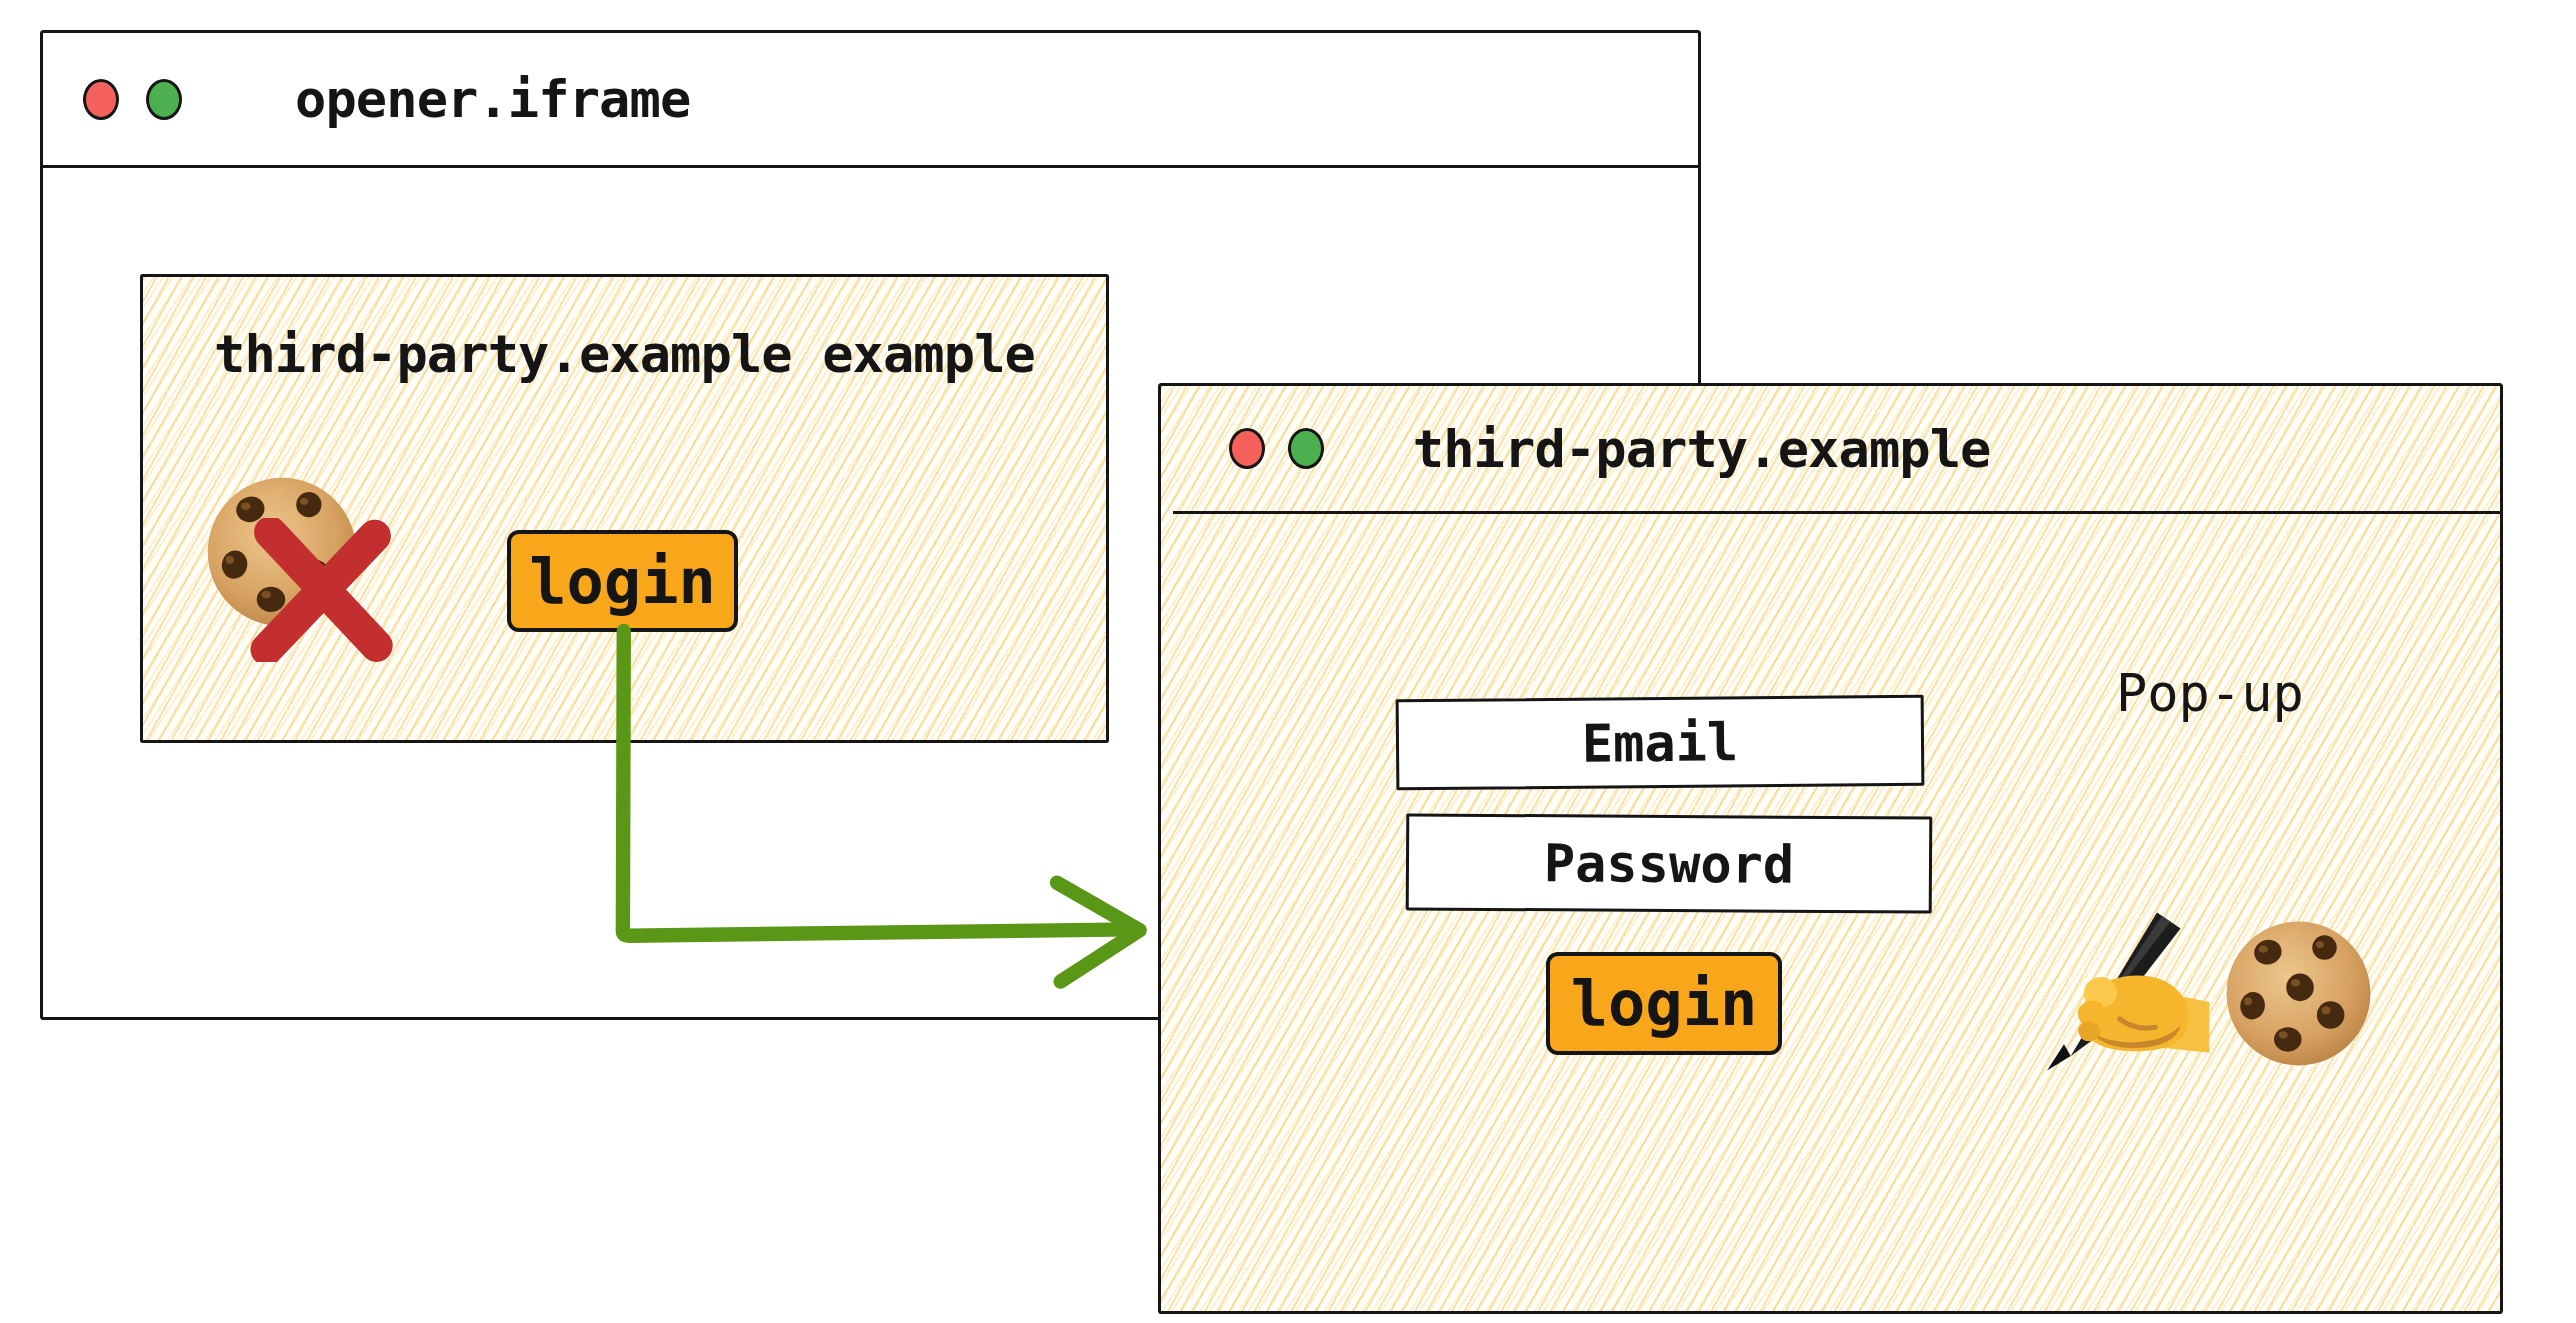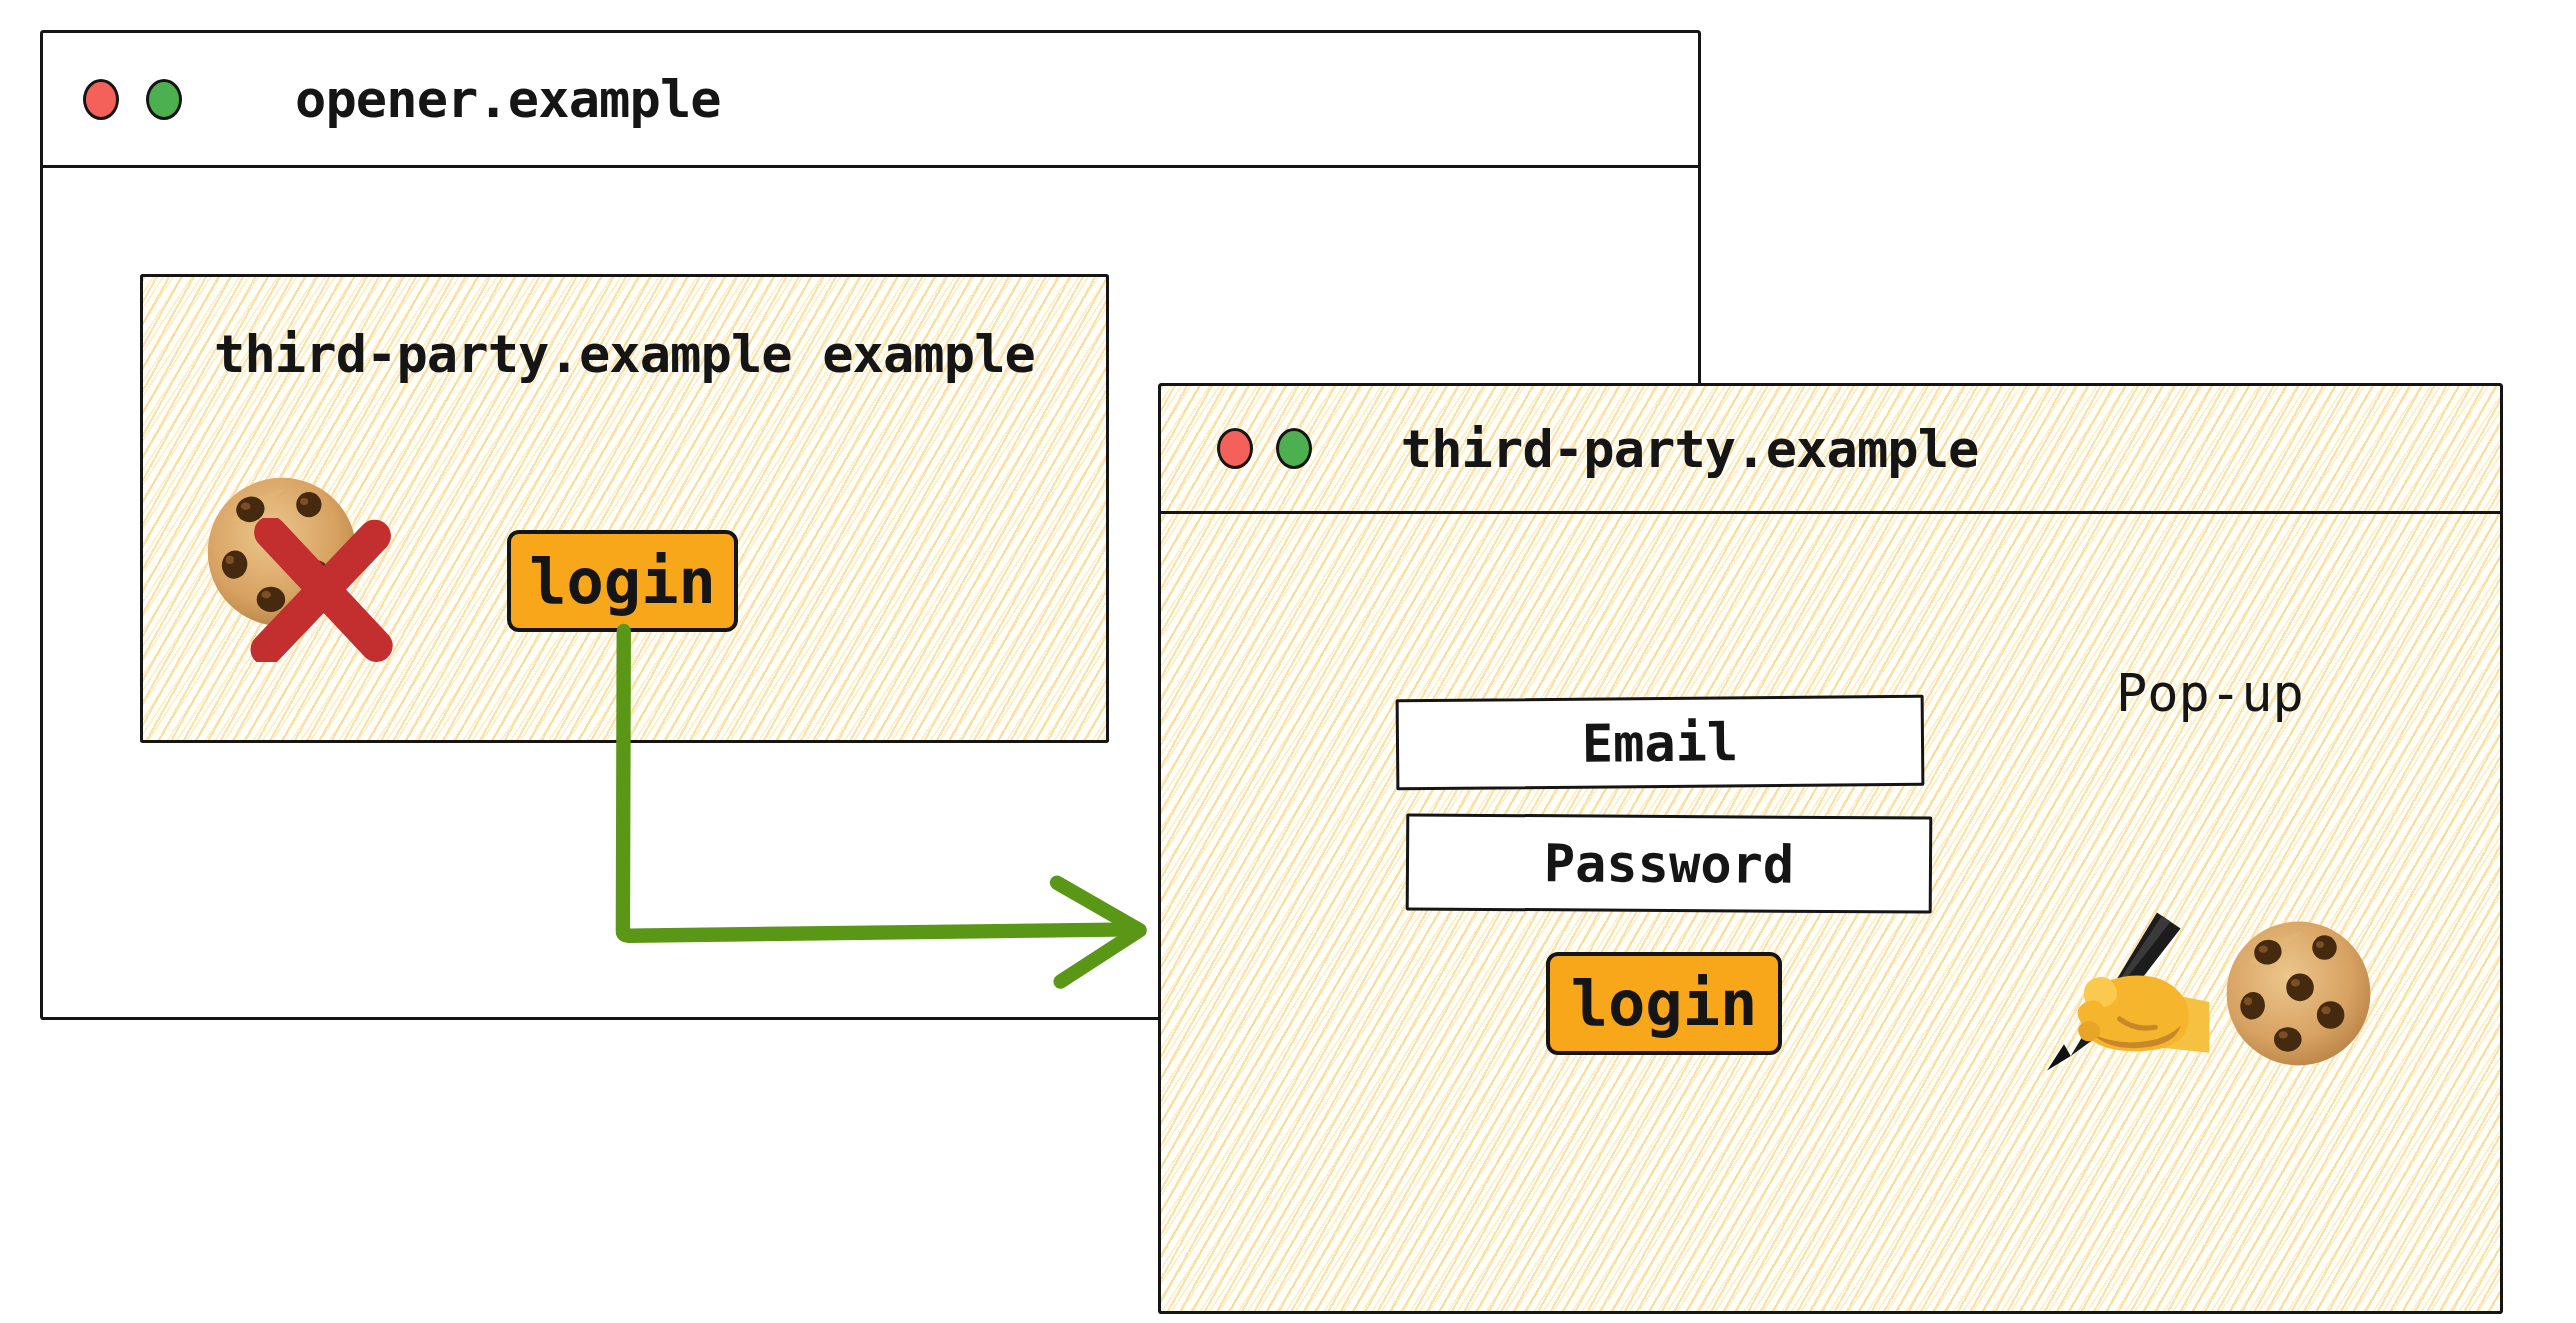--- a/index.html
+++ b/index.html
@@ -53,21 +53,21 @@
     border:4.5px solid var(--ink,#151515); border-radius:12px;
     font-family:inherit; font-size:62px; font-weight:700; color:var(--ink,#151515);
     cursor:pointer;
   }
   #iframe-login { left:364px; top:253px; width:231px; height:102px; }
   
   #arrow-layer { position:absolute; left:0; top:0; width:2576px; height:1324px;
     z-index:5; pointer-events:none; }
   
   #popup { left:1158px; top:383px; width:1345px; height:931px; z-index:10; }
-  #popup .titlebar { height:128px; padding-left:56px; gap:23.4px; background:transparent; }
+  #popup .titlebar { height:128px; padding-left:56px; gap:23.4px; background:transparent;margin-left:12px; }
   #popup .wtitle { margin-left:65px; }
   .popup-body { position:absolute; left:0; top:128px; right:0; bottom:0; }
   .popup-label {
     position:absolute; left:955px; top:149px; font-size:52px; font-weight:400;
     white-space:nowrap;
   }
   .sketch-field {
     position:absolute; display:flex; align-items:center; justify-content:center;
     background:#ffffff; border:3.6px solid var(--ink,#151515); border-radius:1.8px;
     font-size:52px; font-weight:700; cursor:text;
@@ -108,21 +108,21 @@
         <ellipse cx="40" cy="77" rx="3" ry="2.4"></ellipse>
       </g>
     </g>
   </defs>
 </svg>
 
 <section class="window" id="opener">
   <div class="titlebar">
     <span class="dot red"></span>
     <span class="dot green"></span>
-    <span class="wtitle">opener.example</span>
+    <span class="wtitle">opener.iframe</span>
   </div>
 
   <div class="hatch" id="iframe-box">
     <div class="iframe-title">third-party.example example</div>
 
     <svg class="cookie-svg" id="iframe-cookie" viewBox="0 0 100 100">
       <use href="#cookie-shape"></use>
     </svg>
 
     <svg id="iframe-x" viewBox="0 0 172 160">

